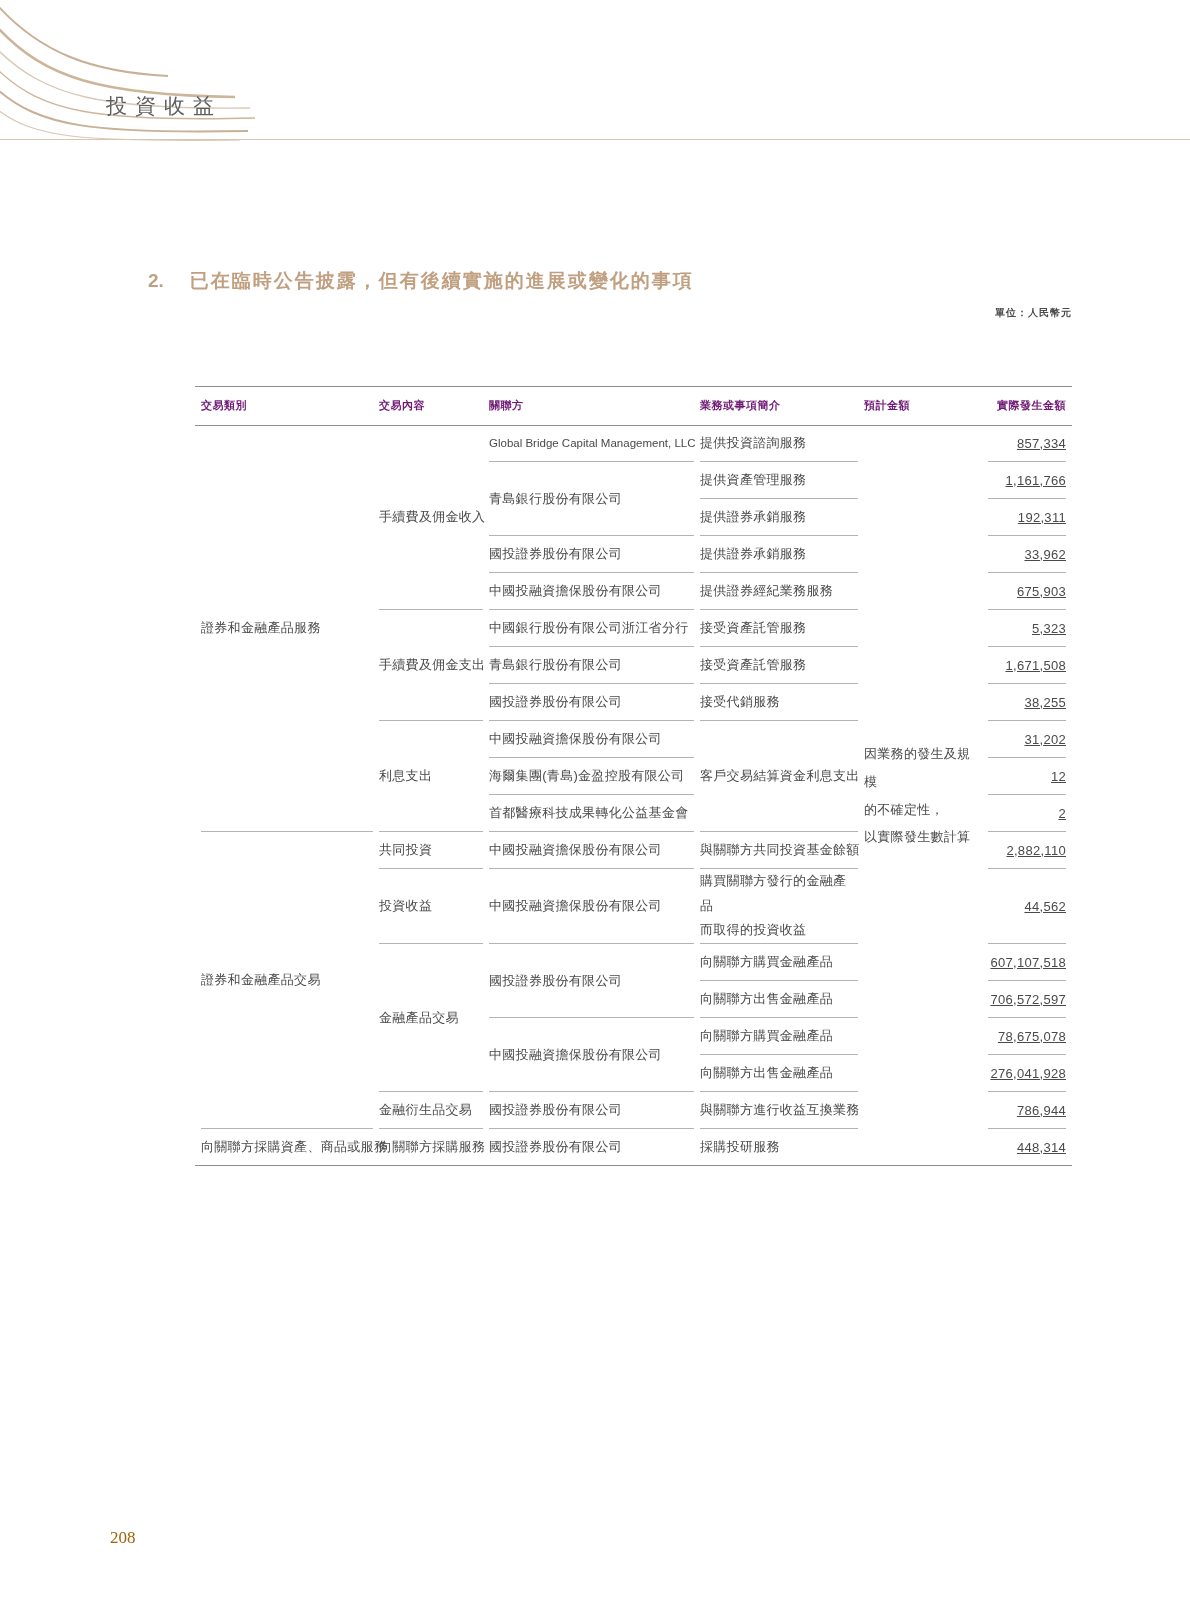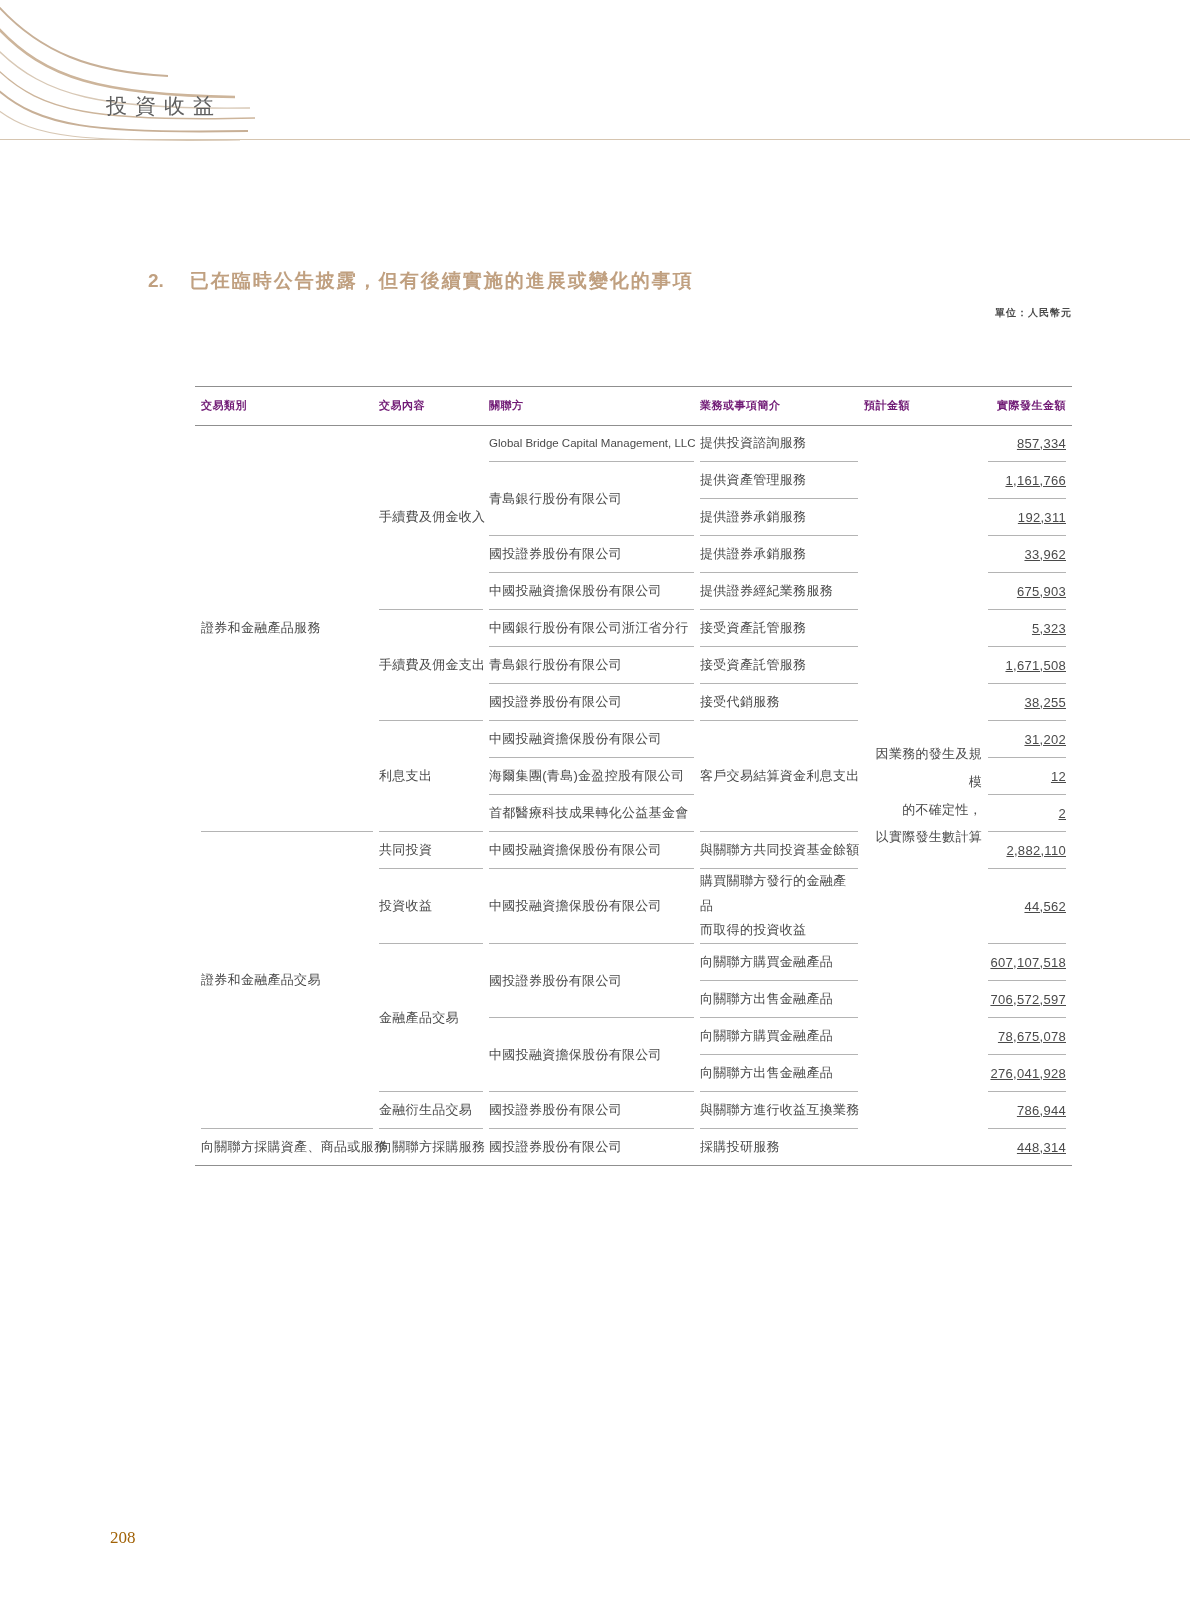--- a/index.html
+++ b/index.html
@@ -67,21 +67,21 @@
   tbody tr.tall{height:62px;}
   td{
     font-size:13px;color:#4a4a4a;padding:0;
     vertical-align:middle;
     border-bottom:1px solid #b4b4b4;
     white-space:nowrap;
     letter-spacing:0.3px;
   }
   td.cell-amount{text-align:right;font-variant-numeric:tabular-nums;text-decoration:underline;}
   td.cell-estimate{
-    text-align:right;border-bottom:none;white-space:normal;
+    text-align:left;border-bottom:none;white-space:normal;
     line-height:2.15;color:#4a4a4a;
   }
   td.multiline{white-space:normal;text-align:left;line-height:1.9;}
   td.cell-party.latin{font-size:11.5px;letter-spacing:0;}
 
   .page-number{
     position:absolute;left:110px;top:1528px;
     font-family:"Liberation Serif", serif;
     font-size:17px;color:#a16207;
   }

